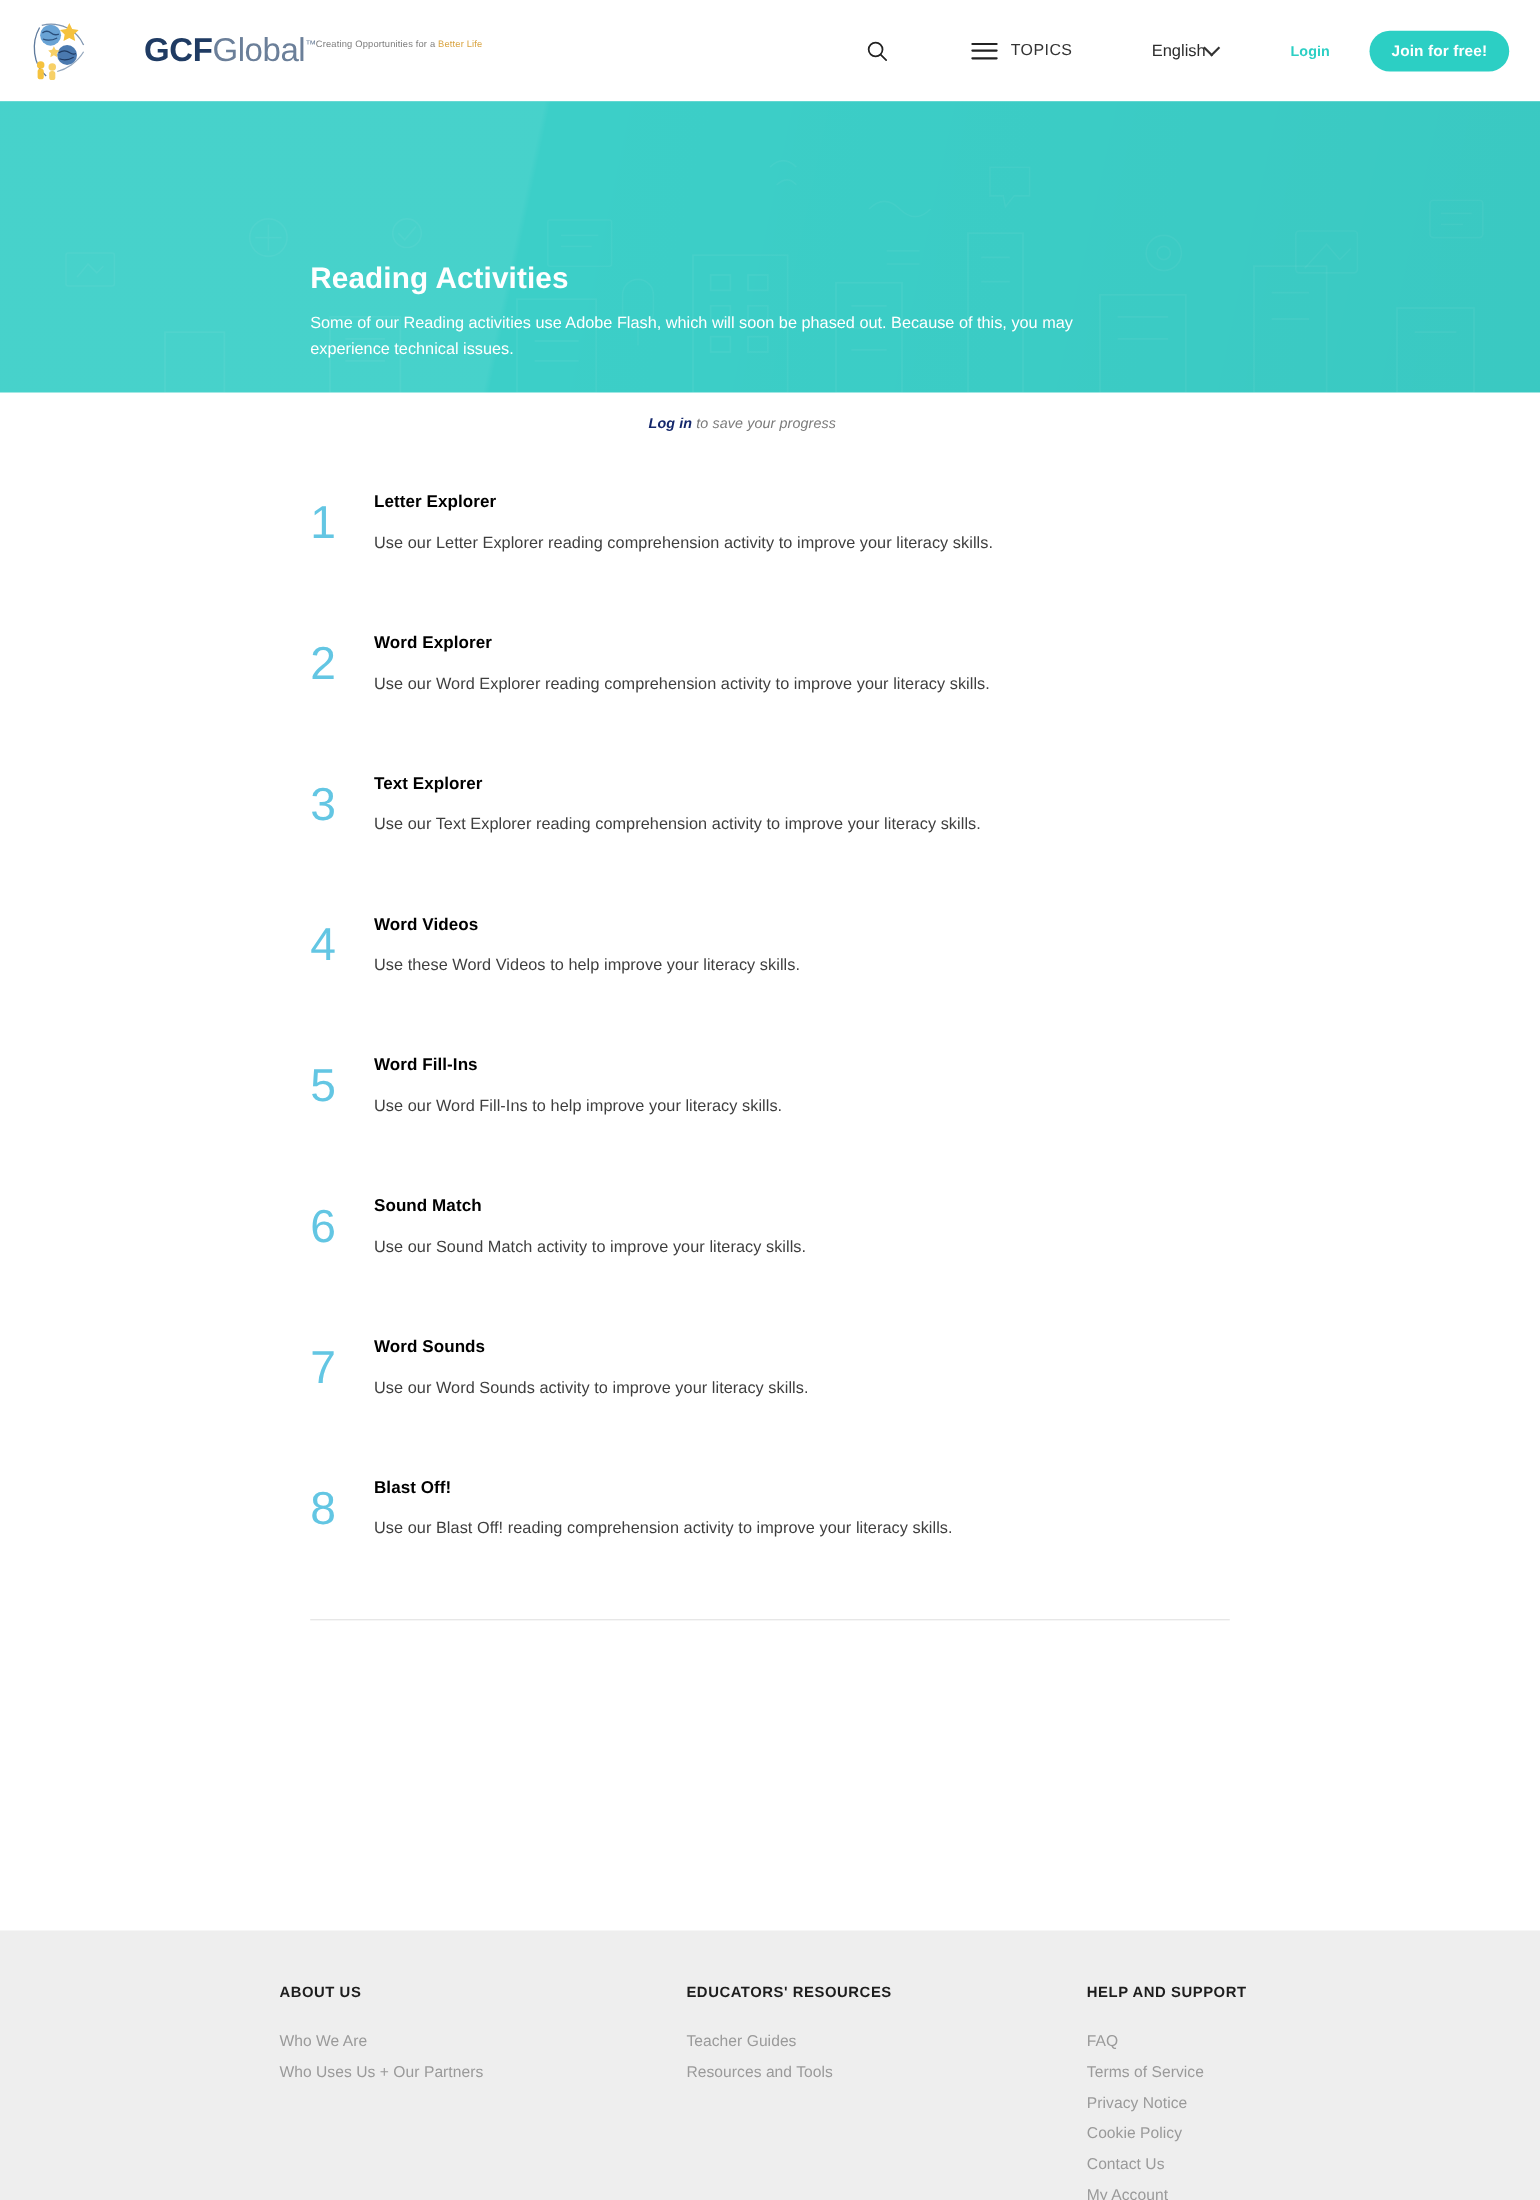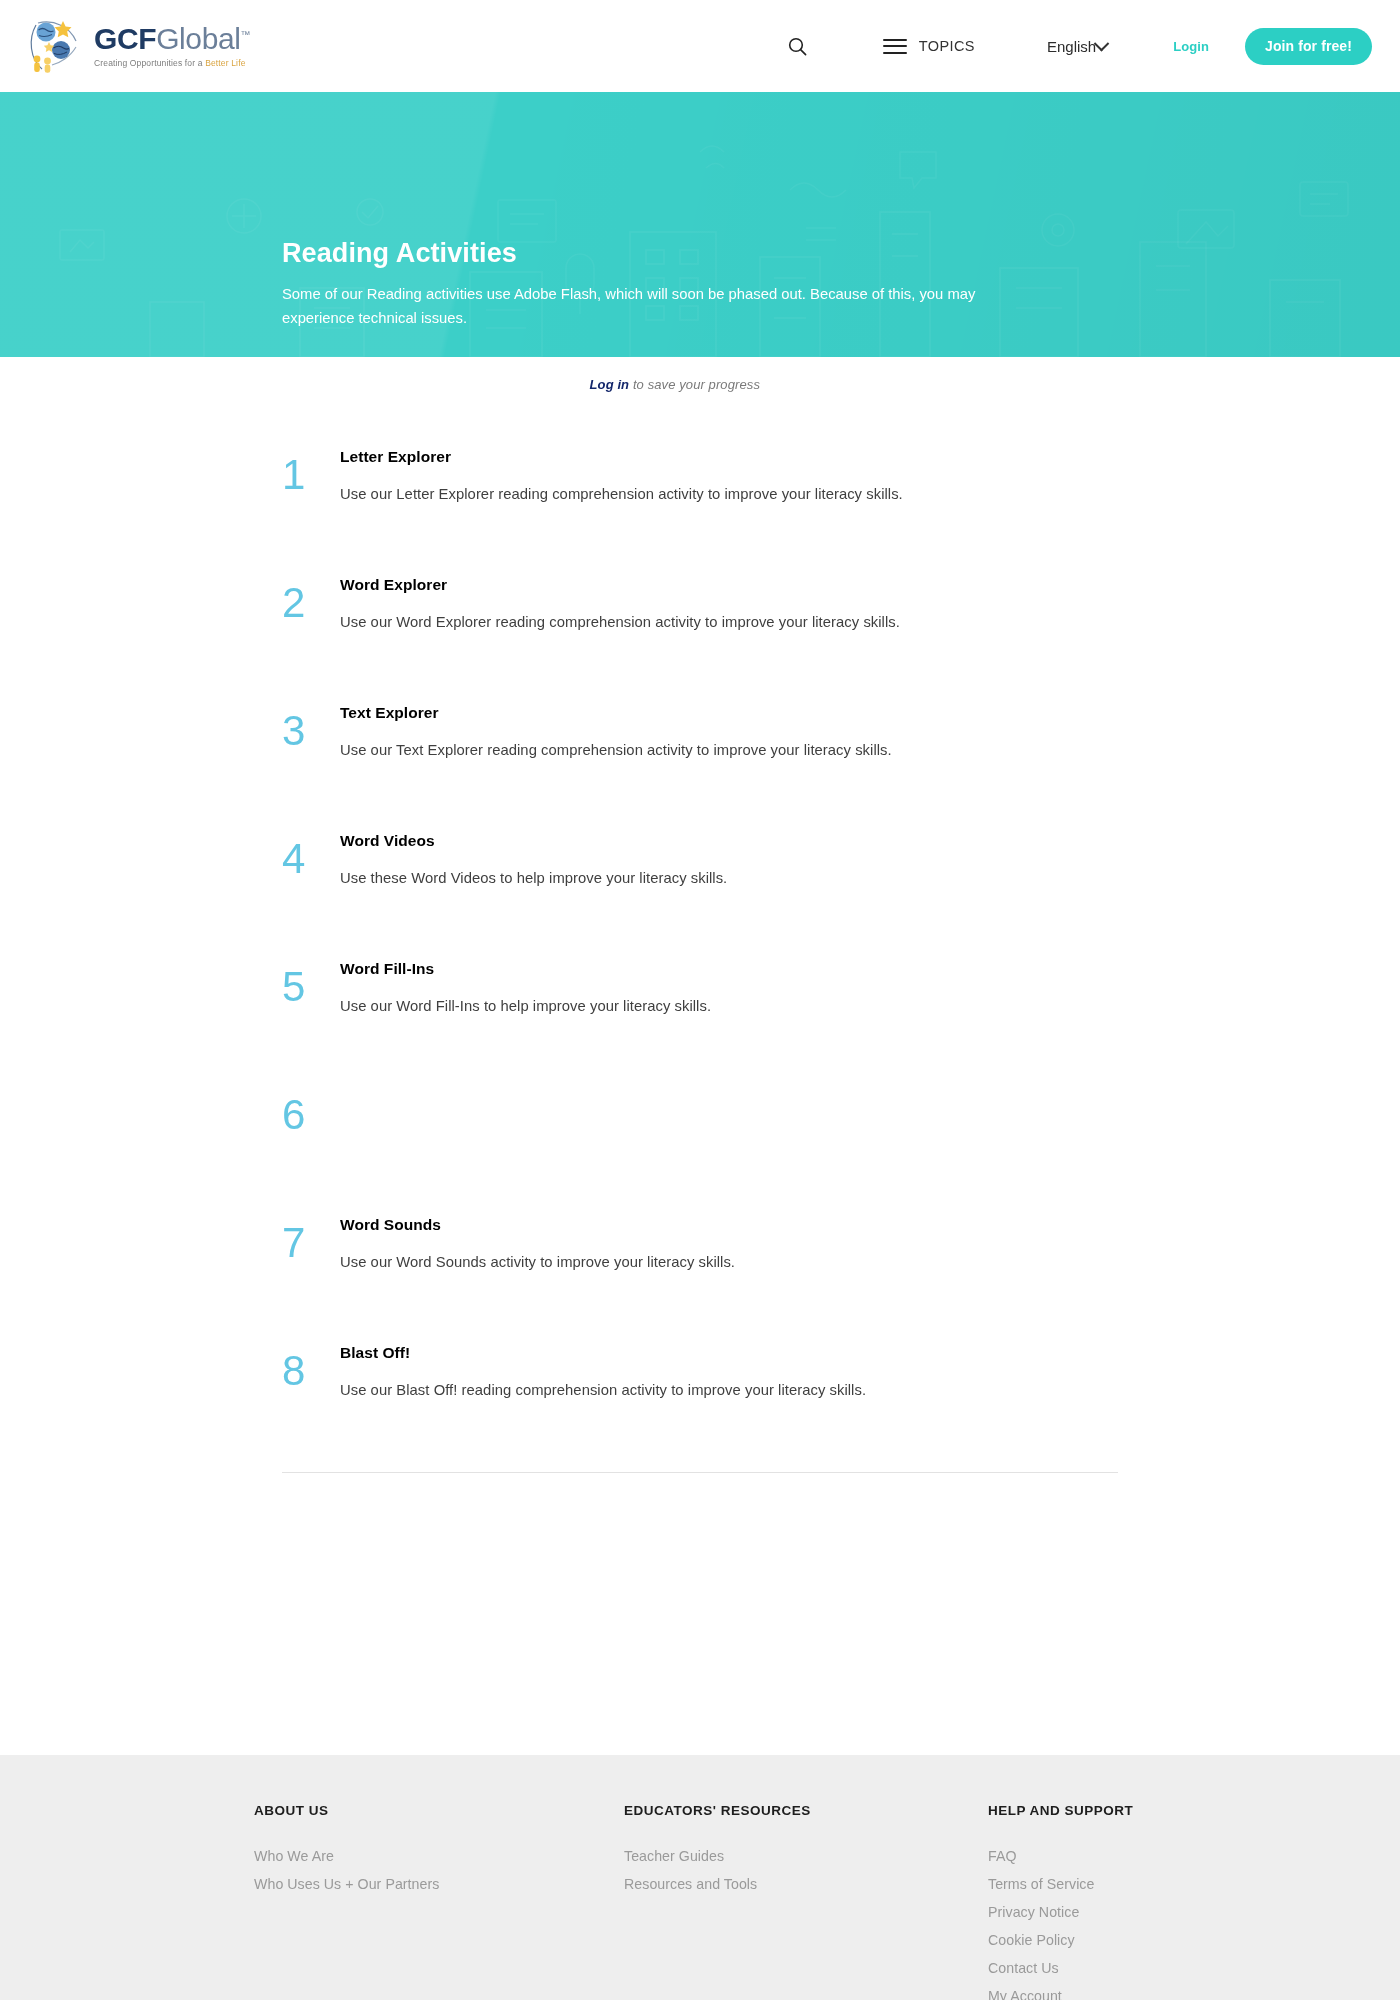--- a/index.html
+++ b/index.html
@@ -39,23 +39,24 @@
 
   .logo-mark {
     width: 58px;
     height: 58px;
     position: relative;
     flex: 0 0 auto;
   }
 
   .logo-text-wrap {
     display: flex;
-    flex-direction: column;
+    flex-direction: row;
     justify-content: flex-end;
     line-height: 1;
+    margin-left: 37px;
   }
 
   .logo-wordmark {
     font-size: 30px;
     font-weight: 700;
     letter-spacing: -0.4px;
     white-space: nowrap;
   }
   .logo-wordmark .gcf { color: #1f3b63; font-weight: 700; }
   .logo-wordmark .global { color: #6b7f99; font-weight: 400; }
@@ -484,20 +485,24 @@
         </li>
         <li class="activity-item">
           <div class="activity-num">5</div>
           <div class="activity-body">
             <div class="activity-title">Word Fill-Ins</div>
             <div class="activity-desc">Use our Word Fill-Ins to help improve your literacy skills.</div>
           </div>
         </li>
         <li class="activity-item">
           <div class="activity-num">6</div>
+          <div class="activity-body">
+            <div class="activity-title">Sound Match</div>
+            <div class="activity-desc">Use our Sound Match activity to improve your literacy skills.</div>
+          </div>
         </li>
         <li class="activity-item">
           <div class="activity-num">7</div>
           <div class="activity-body">
             <div class="activity-title">Word Sounds</div>
             <div class="activity-desc">Use our Word Sounds activity to improve your literacy skills.</div>
           </div>
         </li>
         <li class="activity-item">
           <div class="activity-num">8</div>

